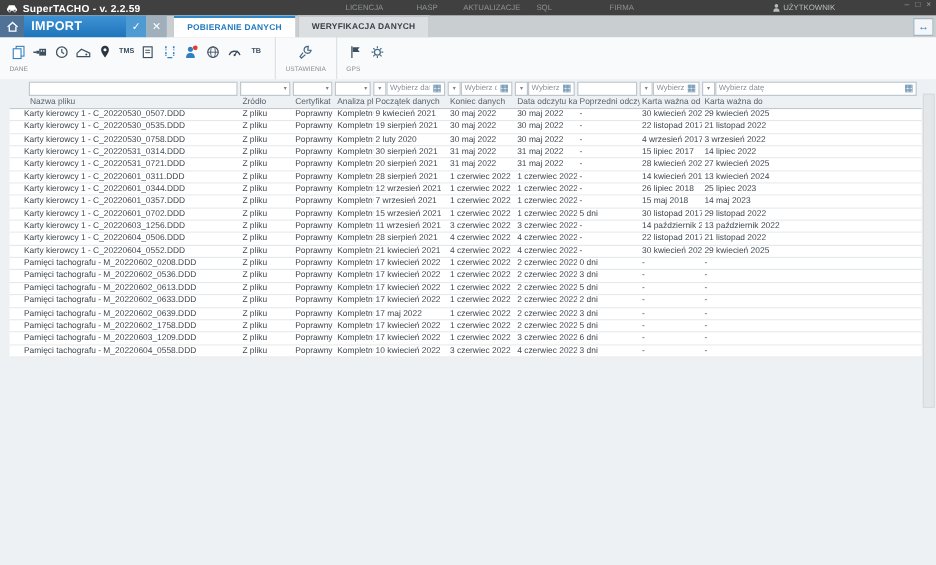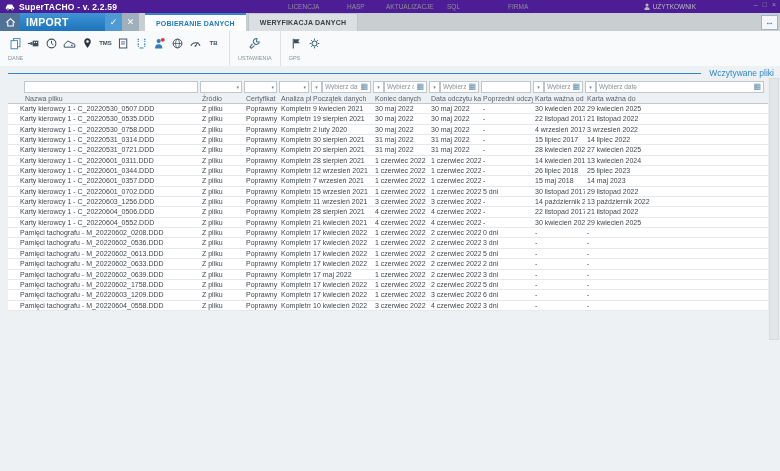--- a/index.html
+++ b/index.html
@@ -1,20 +1,20 @@
 <!DOCTYPE html>
 <html><head>
 <meta charset="utf-8">
 <style>
   * { margin:0; padding:0; box-sizing:border-box; }
   html,body { width:780px; height:471px; }
   body { font-family:"Liberation Sans", sans-serif; background:#eef1f3; overflow:hidden; position:relative; }
 
   
-  .titlebar { height:13px; background:#4c1d95; position:relative; }
+  .titlebar { height:13px; background:#404040; position:relative; }
   .tb-caricon { position:absolute; left:5px; top:2px; }
   .tb-title { position:absolute; left:19px; top:1.5px; font-size:8.5px; font-weight:bold; color:#ffffff; letter-spacing:.2px; }
   .tb-menu-item { position:absolute; top:3px; font-size:6.5px; color:#8f9193; cursor:default; }
   .tb-user { position:absolute; right:84px; top:2.5px; font-size:6.5px; color:#b9bcbe; display:flex; align-items:center; gap:3px; }
   .tb-controls { position:absolute; right:4px; top:1px; font-size:7px; color:#9a9da0; display:flex; gap:5px; }
 
   
   .tabstrip { height:18px; background:#c9ced1; display:flex; align-items:flex-start; position:relative; }
   .home-btn { width:20px; height:18px; background:#4f7296; display:flex; align-items:center; justify-content:center; }
   .import-box { width:85px; height:18px; background:linear-gradient(#3f94d6,#1e74ba); color:#fff; font-size:10.5px; font-weight:bold; display:flex; align-items:center; padding-left:6px; letter-spacing:.3px; }
@@ -210,24 +210,20 @@
             <circle cx="8" cy="8" r="3" fill="none" stroke="#4a6b86" stroke-width="1.3"></circle>
             <path d="M8 2 V4 M8 12 V14 M2 8 H4 M12 8 H14 M3.8 3.8 L5.2 5.2 M10.8 10.8 L12.2 12.2 M12.2 3.8 L10.8 5.2 M5.2 10.8 L3.8 12.2" stroke="#4a6b86" stroke-width="1.2"></path>
           </svg>
         </span>
     </div>
     <div class="rlabel">GPS</div>
   </div>
 </div>
 
 <div class="content">
-  <div class="panel-head">
-    <div class="panel-line"></div>
-    <div class="panel-title">Wczytywane pliki</div>
-  </div>
 
   <div class="gridwrap">
 
     <div class="grow filter-row">
       <div class="fcell first">
           <div class="fbox"></div>
         </div>
       <div class="fcell">
           <div class="fbox fcombo">
             <span>▾</span>

